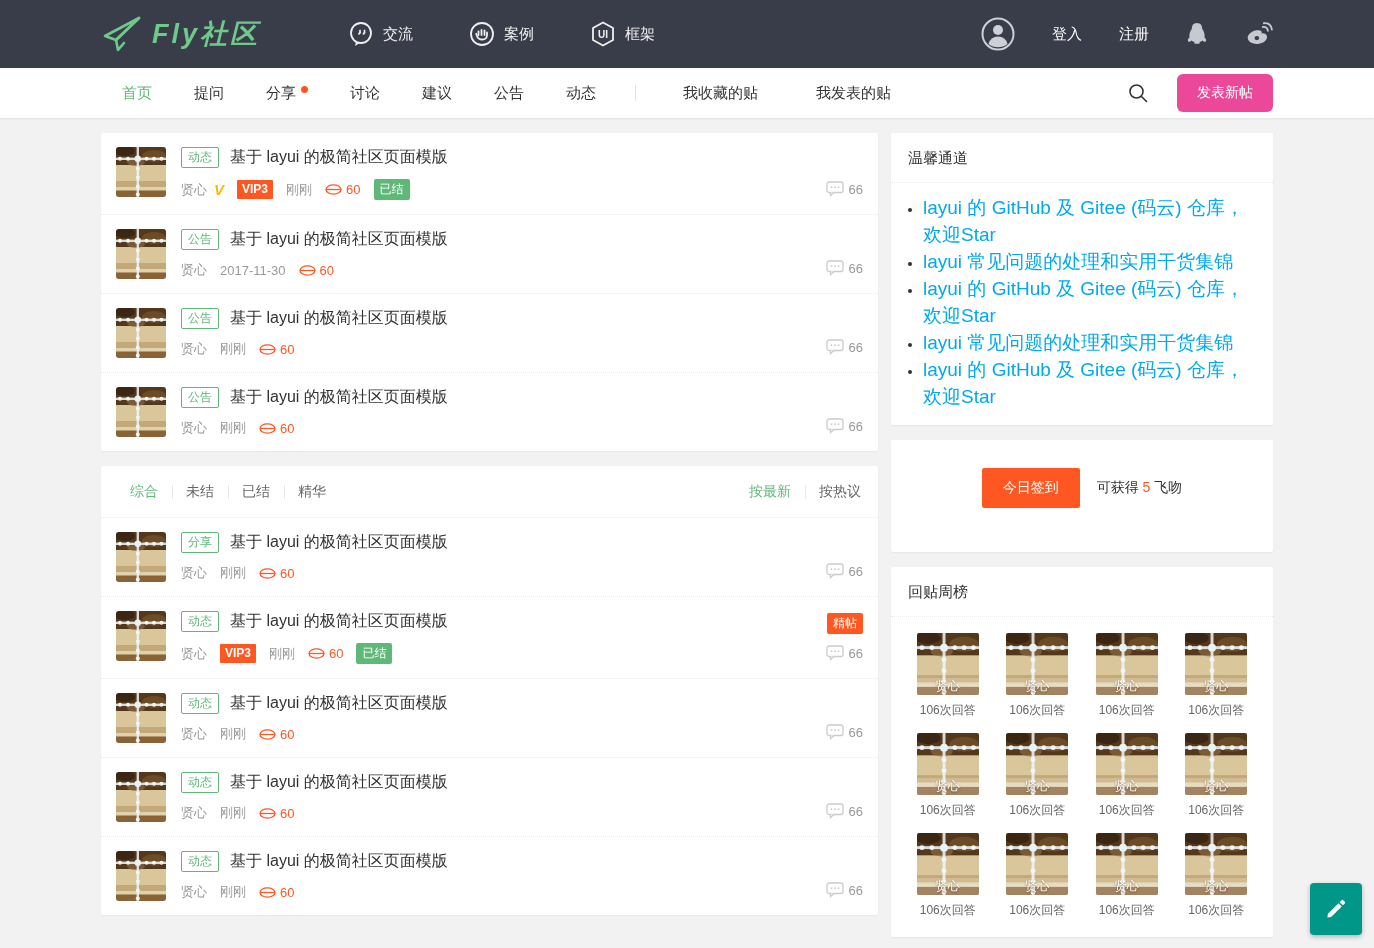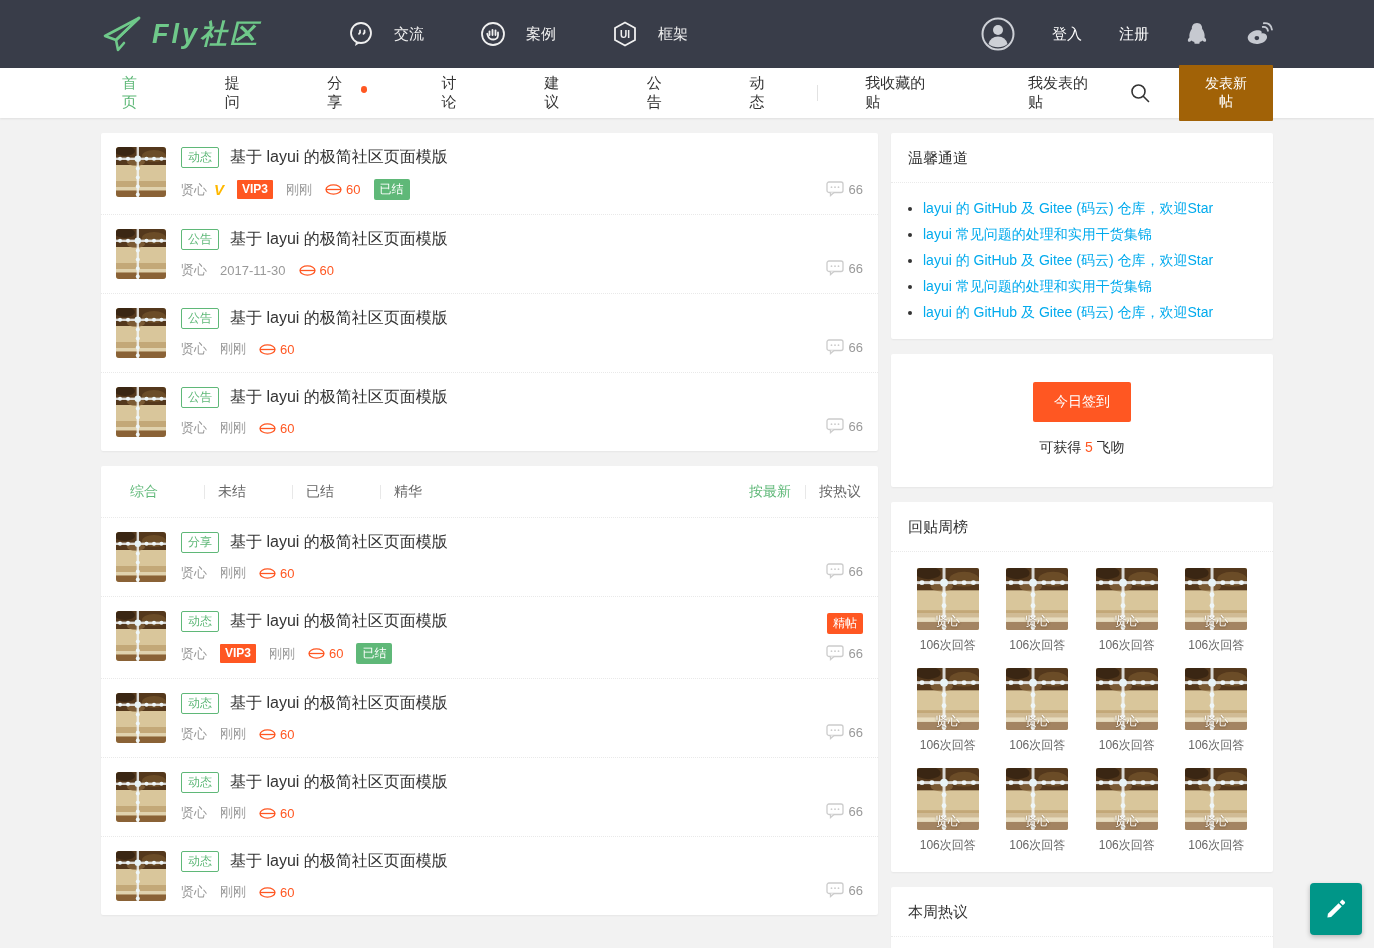--- a/index.html
+++ b/index.html
@@ -7,35 +7,35 @@
   body { font-family:"Liberation Sans","DejaVu Sans",sans-serif; }
   a { text-decoration:none; cursor:pointer; }
   .page { position:relative; width:1374px; height:948px; margin:0 auto; background:#F2F2F2; overflow:hidden; }
 
   
   .header { height:68px; background:#393D49; }
   .header-inner { width:1172px; height:100%; margin:0 auto; display:flex; align-items:center; }
   .logo { display:flex; align-items:center; gap:9px; }
   .logo-text { color:#6fc98a; font-size:27px; font-style:italic; font-weight:bold; letter-spacing:3px; }
   .main-nav { display:flex; gap:56px; margin-left:88px; }
-  .main-nav .mnav-item { display:flex; align-items:center; gap:20px; color:#f0f0f0; font-size:15px; }
+  .main-nav .mnav-item { display:flex; align-items:center; gap:9px; color:#f0f0f0; font-size:15px; }
   .header-right { margin-left:auto; display:flex; align-items:center; gap:37px; }
   .header-right .hlink { color:#fff; font-size:15px; }
 
   
   .subnav { height:50px; background:#fff; box-shadow:0 1px 2px rgba(0,0,0,.08); position:relative; z-index:2; }
   .subnav-inner { width:1172px; height:100%; margin:0 auto; display:flex; align-items:center; }
-  .tabs { display:flex; align-items:center; height:100%;gap:32px; }
+  .tabs { display:flex; align-items:center; height:100%; }
   .tab { position:relative; display:flex; align-items:center; height:100%; padding:0 21px; font-size:15px; color:#333; }
   .tab.active .tab-label { color:#5FB878; }
   .tab-dot { display:inline-block; width:7px; height:7px; border-radius:50%; background:#FF5722; margin-left:5px; margin-top:-8px; }
   .vdivider { width:1px; height:16px; background:#e2e2e2; margin:0 18px; }
   .tab.user-tab { padding:0 29px; }
   .subnav-right { margin-left:auto; display:flex; align-items:center; gap:28px; }
-  .newpost-btn { display:inline-block; background:#a16207; color:#fff; font-size:14px; padding:10px 20px; border:none; border-radius:1px; cursor:pointer; }
+  .newpost-btn { display:inline-block; background:#ec4899; color:#fff; font-size:14px; padding:10px 20px; border:none; border-radius:6px; cursor:pointer; }
 
   
   .content { width:1172px; margin:15px auto 0; display:flex; gap:13px; align-items:flex-start; }
   .col-main { width:777px; flex:none; }
   .col-side { width:382px; flex:none; }
   .card { background:#fff; border-radius:2px; box-shadow:0 1px 2px rgba(0,0,0,.05); margin-bottom:15px; }
   .card-header { position:relative; padding:0 17px; height:50px; line-height:50px; font-size:15px; color:#333; border-bottom:1px dotted #eaeaea; }
 
   
   .post { position:relative; padding:14px 15px; border-bottom:1px dotted #e9e9e9; }
@@ -61,31 +61,31 @@
   .filter-item:not(:first-child)::before { content:""; position:absolute; left:0; top:50%; margin-top:-7px; width:1px; height:14px; background:#e8e8e8; }
   .sort-group { margin-left:auto; display:flex; align-items:center; }
   .sort-item { position:relative; padding:0 14px; font-size:14px; color:#666; }
   .sort-item.active { color:#5FB878; }
   .sort-item:not(:first-child)::before { content:""; position:absolute; left:0; top:50%; margin-top:-7px; width:1px; height:14px; background:#e8e8e8; }
   .sort-item:last-child { padding-right:2px; }
 
   
   .notice-list { list-style:disc; padding:12px 15px 14px 32px; }
   .notice-item { line-height:26px; color:#333; font-size:14px; }
-  .notice-link { color:#01AAED; font-size:14px; }
+  .notice-link { color:#01AAED; font-size:19px; }
 
   
   .signin-header { display:flex; align-items:center; height:52px; padding:0 15px; border-bottom:1px dotted #eaeaea; font-size:14px; }
   .signin-title { color:#333; padding-right:13px; }
   .signin-link { position:relative; color:#01AAED; padding:0 13px; }
   .signin-link::before { content:""; position:absolute; left:0; top:50%; margin-top:-7px; width:1px; height:14px; background:#e8e8e8; }
   .hot-dot { position:absolute; top:9px; right:4px; width:7px; height:7px; border-radius:50%; background:#FF5722; }
   .streak { margin-left:auto; color:#999; }
   .streak-num { color:#FF5722; }
-  .signin-body { display:flex; align-items:center; justify-content:center; gap:17px; padding:28px 15px 30px;flex-direction:column; }
+  .signin-body { display:flex; align-items:center; justify-content:center; gap:17px; padding:28px 15px 44px; }
   .signin-btn { background:#FF5722; color:#fff; border:none; border-radius:2px; font-size:14px; padding:11px 21px; cursor:pointer; }
   .reward { font-size:14px; color:#333; }
   .reward-num { color:#FF5722; }
 
   
   .weekly-grid { display:grid; grid-template-columns:repeat(4,1fr); padding:2px 12px 18px; }
   .weekly-cell { text-align:center; margin-top:14px; cursor:pointer; }
   .w-avatar { position:relative; width:62px; height:62px; margin:0 auto; border-radius:2px; overflow:hidden; }
   .w-name { position:absolute; left:0; right:0; bottom:0; height:17px; line-height:17px; text-align:center; color:#fff; font-size:12px; background:rgba(255,255,255,.22); text-shadow:0 1px 2px rgba(90,60,20,.8); }
   .w-replies { margin-top:7px; font-size:12px; color:#666; }

